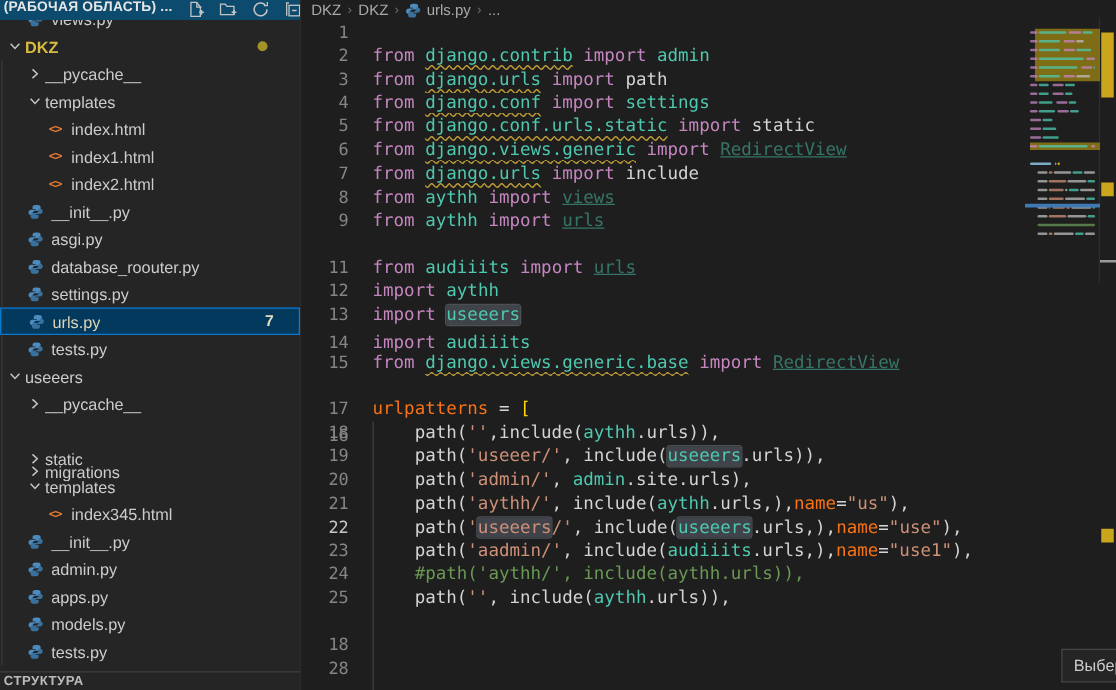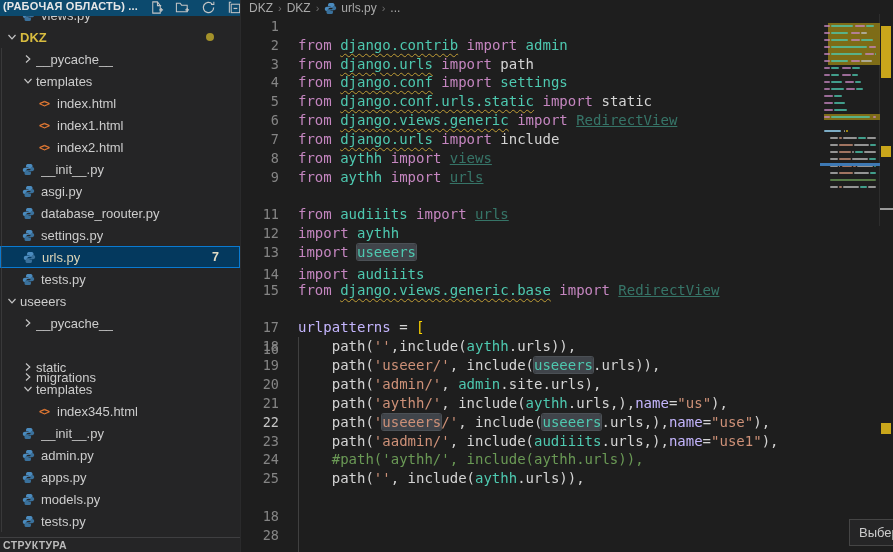--- a/index.html
+++ b/index.html
@@ -46,21 +46,21 @@
     font-size:12px; color:#a9a9a9; padding-left:8px; white-space:nowrap; z-index:3;
   }
   .bc-sep { color:#6e6e6e; margin:0 5px; font-size:11px; }
   .bc-pyicon { margin-right:4px; display:flex; align-items:center; }
   #code { position:absolute; left:0; top:0; width:100%; height:552px; font-family:"DejaVu Sans Mono", monospace; font-size:14px; }
   .cline { position:absolute; left:0; width:100%; height:19px; line-height:19px; white-space:pre; }
   .lnum { position:absolute; left:0; width:38px; text-align:right; color:#858585; font-size:13.5px; }
   .lnum.active { color:#c6c6c6; }
   .ltext { position:absolute; left:57px; }
   .tk-k { color:#c586c0; } .tk-m { color:#4ec9b0; } .tk-p { color:#d4d4d4; }
-  .tk-s { color:#ce9178; } .tk-v { color:#c4b5fd; } .tk-c { color:#6a9955; }
+  .tk-s { color:#ce9178; } .tk-v { color:#f97316; } .tk-c { color:#6a9955; }
   .tk-b { color:#ffd700; }
   .tk-d { opacity:.5;text-decoration:underline; }
   .tk-q { text-decoration:underline wavy #bf9d36; text-decoration-thickness:1px; text-underline-offset:3px; }
   .tk-h { background:#40444a; border-radius:2px; box-shadow:0 0 0 1px #4b5055; }
   #indent-guide { position:absolute; left:57px; top:337px; width:1px; height:215px; background:#404040; }
   
   #minimap { position:absolute; right:13px; top:14px; width:60px; height:212px; border-right:1px solid rgba(255,255,255,.07); }
   .mm-bar { position:absolute; height:2px; border-radius:1px; }
   .mm-deco { position:absolute; }
   #ruler { position:absolute; right:0; top:0; width:13px; height:552px; }

